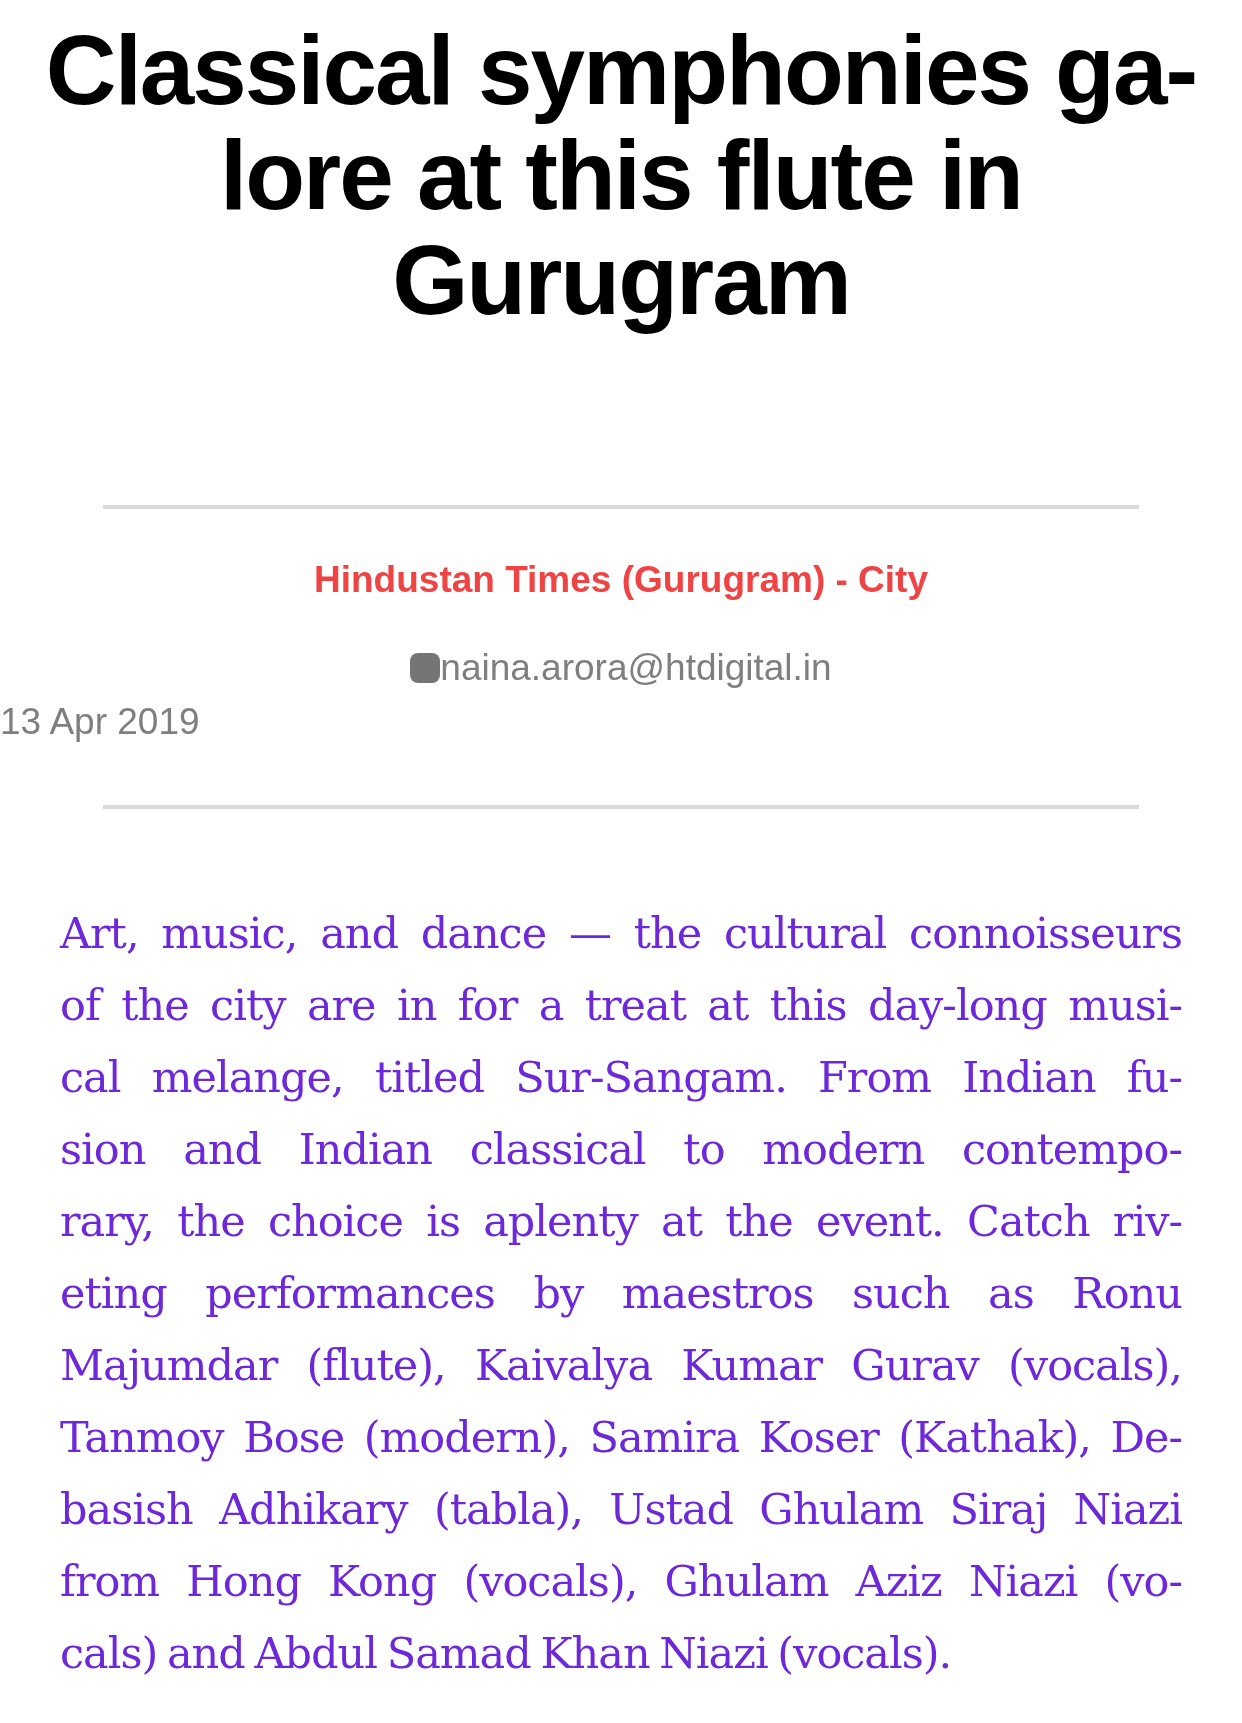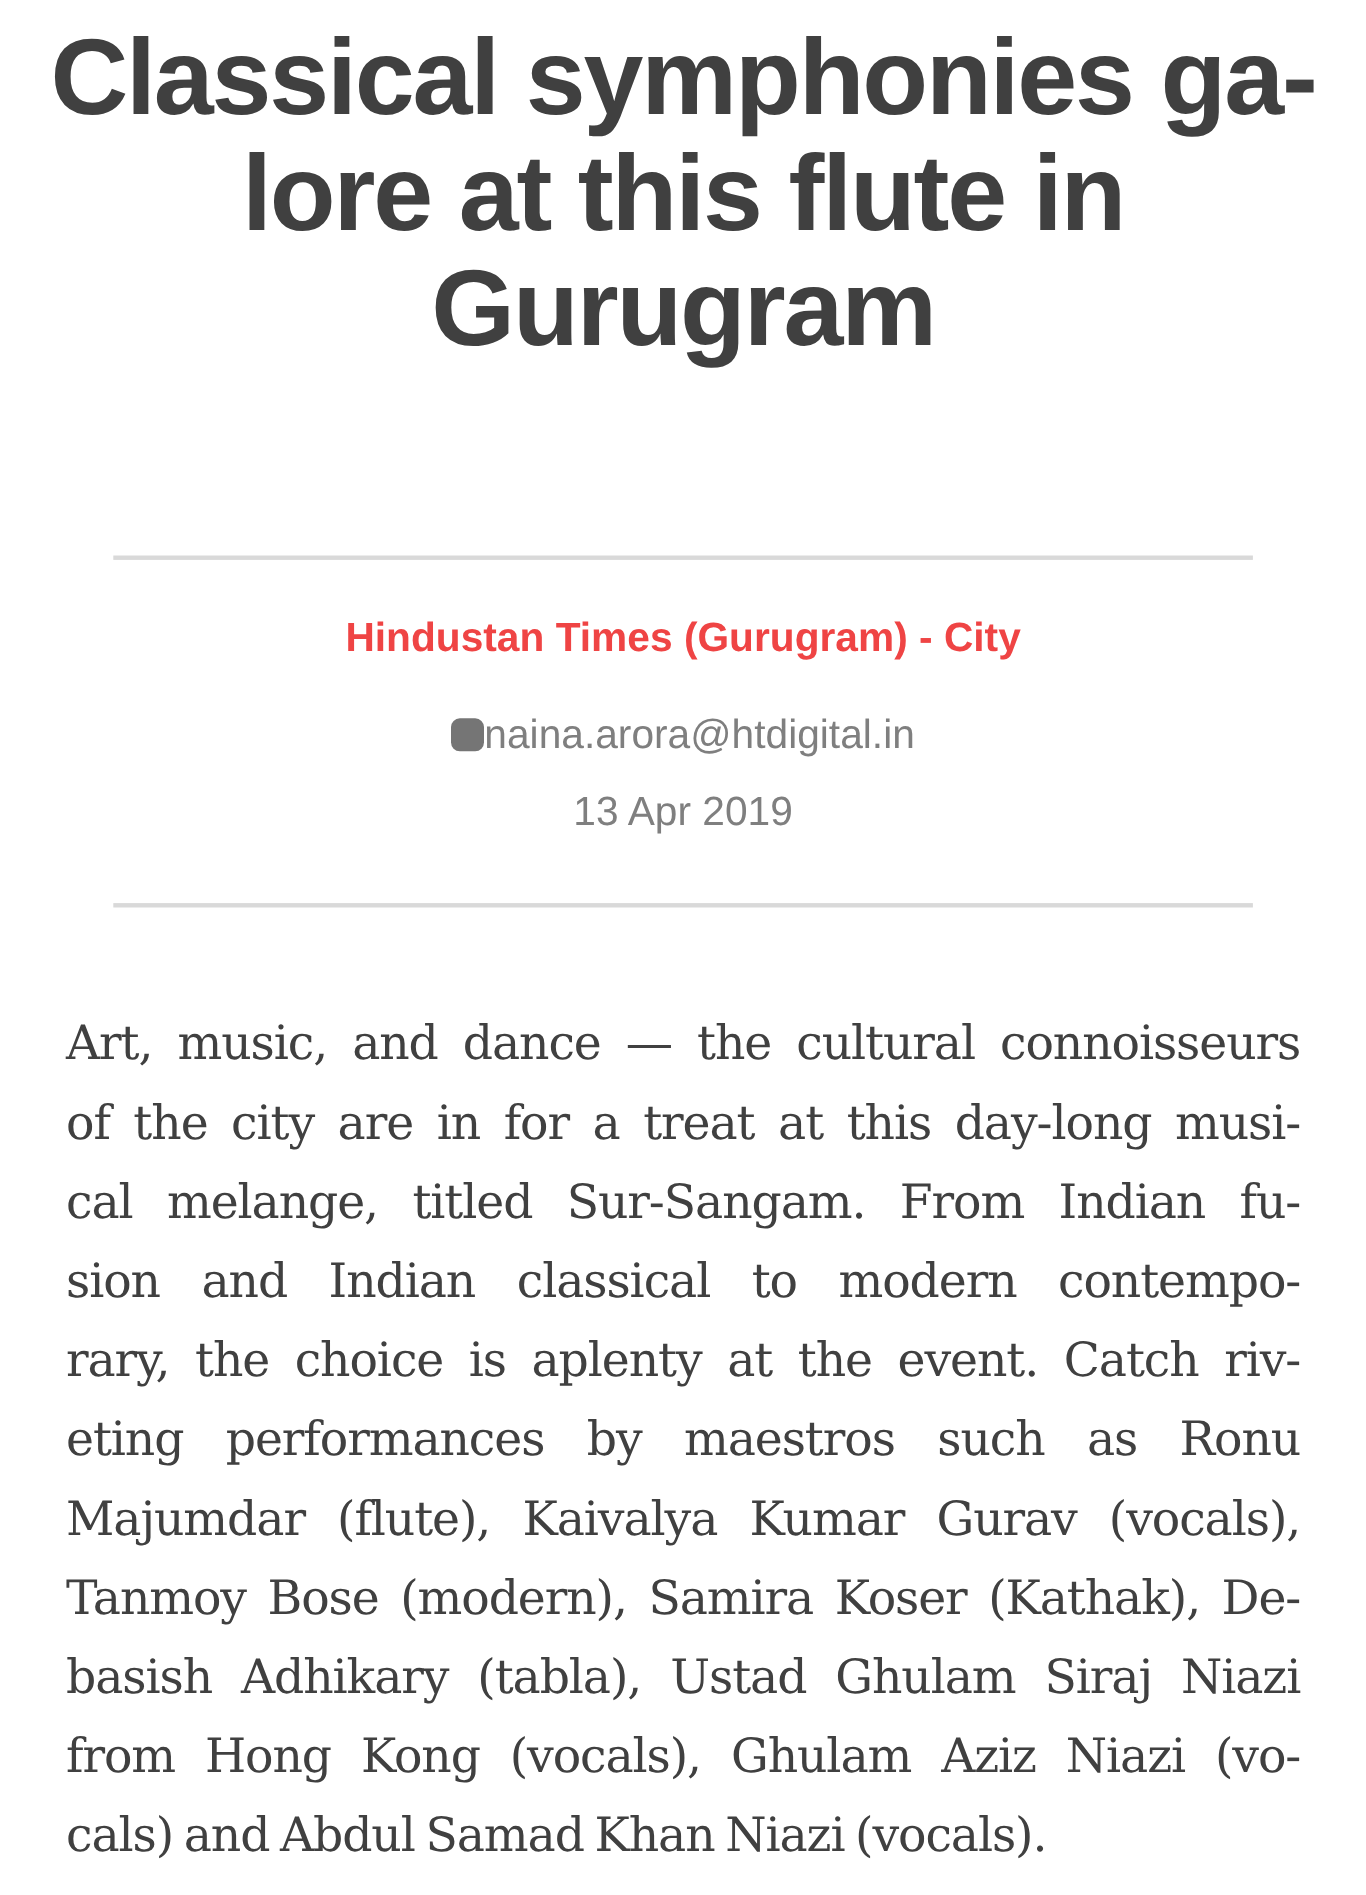--- a/index.html
+++ b/index.html
@@ -14,21 +14,21 @@
     font-family: "Liberation Sans", sans-serif;
     position: relative;
   }
   .headline {
     margin: 18px 40px 0;
     text-align: center;
     font-weight: 700;
     font-size: 98px;
     line-height: 105px;
     letter-spacing: -2px;
-    color: #404040;
+    color: #000000;
   }
   .headline-line {
     white-space: nowrap;
   }
   .divider {
     height: 4px;
     background: #d9d9d9;
     margin-left: 103px;
     margin-right: 103px;
     border: none;
@@ -56,35 +56,35 @@
     border-radius: 8px;
     background: #757575;
     flex: 0 0 auto;
   }
   .author-email {
     font-size: 37px;
     font-weight: 400;
     color: #7f7f7f;
   }
   .pub-date {
-    margin-top: 24px;
-    text-align: center;
+    margin-top: 8px;
+    text-align: left;
     font-size: 37px;
     font-weight: 400;
     line-height: 46px;
     color: #7f7f7f;
   }
   .article-body {
     margin: 88px 60px 0;
     font-family: "DejaVu Serif", serif;
     font-size: 43px;
     line-height: 72px;
     letter-spacing: -1px;
     word-spacing: -3px;
-    color: #404040;
+    color: #6d28d9;
   }
   .body-line {
     text-align: justify;
     text-align-last: justify;
     white-space: normal;
   }
   .body-line.last {
     text-align: center;
     text-align-last: left;
   }

